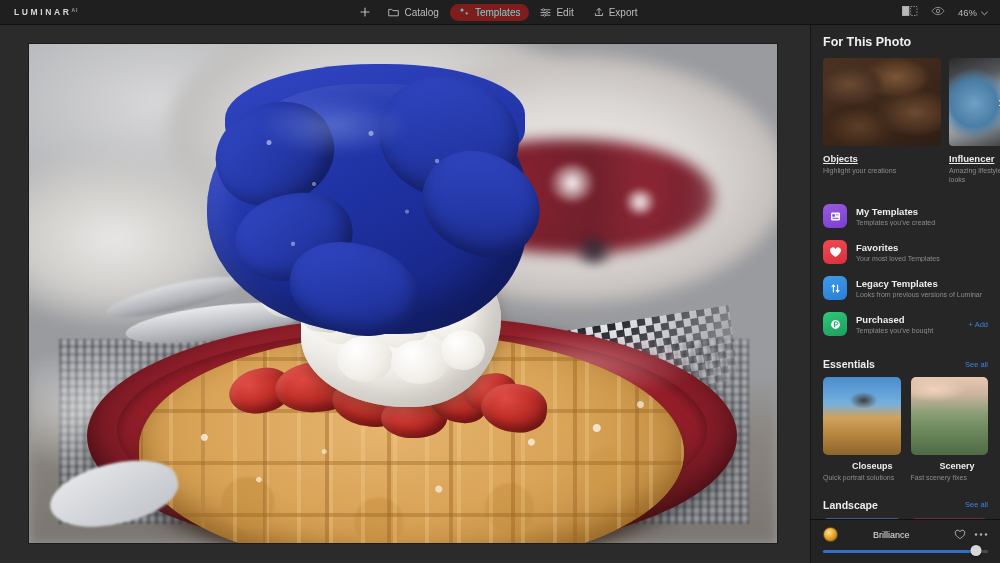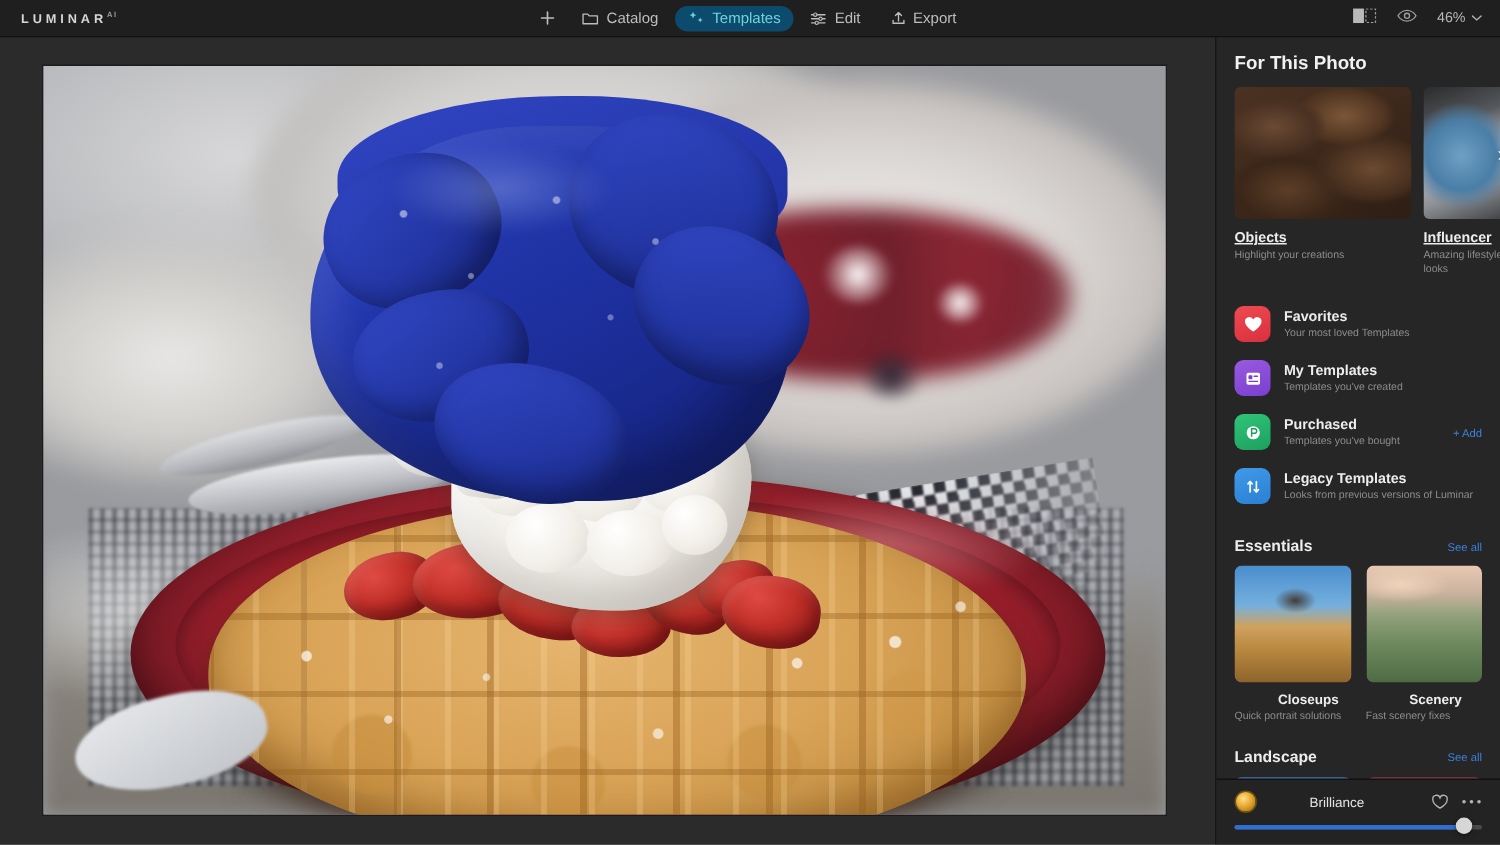--- a/index.html
+++ b/index.html
@@ -23,21 +23,21 @@
     font-size:8.5px; letter-spacing:2.6px; font-weight:700; color:#d6d6d6;
   }
   .brand sup { font-size:5px; letter-spacing:1px; vertical-align:super; color:#9a9a9a; }
   .nav { margin:0 auto; display:flex; align-items:center; gap:2px; }
   .navitem {
     display:flex; align-items:center; gap:5px;
     padding:3px 9px; border-radius:10px; font-size:10px; color:#bdbdbd;
     cursor:default; white-space:nowrap;
   }
   .navitem.plus { padding:3px 7px; }
-  .navitem.active { background:#0c4a6e; color:#6fd4d8; }
+  .navitem.active { background:#7f1d1d; color:#6fd4d8; }
   .navitem svg { display:block; }
   .right-tools {
     position:absolute; right:12px; top:50%; transform:translateY(-50%);
     display:flex; align-items:center; gap:13px; color:#9e9e9e; font-size:9.5px;
   }
   .zoomlevel { display:flex; align-items:center; gap:4px; color:#b9b9b9; }
 
   
   .body { flex:1 1 auto; display:flex; min-height:0; }
   .canvas { flex:1 1 auto; position:relative; background:#2b2b2b; }
@@ -643,71 +643,71 @@
               <span class="fp-arrow">›</span>
             </div>
             <div class="fp-name">Influencer</div>
             <div class="fp-sub">Amazing lifestyle looks</div>
           </div>
         </div>
 
         <div class="listblock">
 
           <div class="listrow">
-            <div class="lr-icon ic-fav">
-              <svg width="13" height="12" viewBox="0 0 13 12">
-                  <path d="M6.5 11S1 7.8 1 4.5A2.9 2.9 0 016.5 3 2.9 2.9 0 0112 4.5C12 7.8 6.5 11 6.5 11z" fill="#fff"></path>
-                </svg>
-            </div>
-            <div class="lr-text">
-              <div class="lr-title">Favorites</div>
-              <div class="lr-sub">Your most loved Templates</div>
-            </div>
-          </div>
-
-          <div class="listrow">
             <div class="lr-icon ic-mine">
               <svg width="13" height="13" viewBox="0 0 13 13">
                 <rect x="2" y="2.5" width="9" height="8" rx="1.2" fill="#fff"></rect>
                 <rect x="3.3" y="4.2" width="2.6" height="2.6" rx=".5" fill="#7a3fd0"></rect>
                 <rect x="6.6" y="4.4" width="3.2" height=".9" rx=".4" fill="#7a3fd0"></rect>
                 <rect x="3.3" y="7.8" width="6.5" height=".9" rx=".4" fill="#7a3fd0"></rect>
               </svg>
             </div>
             <div class="lr-text">
               <div class="lr-title">My Templates</div>
               <div class="lr-sub">Templates you've created</div>
             </div>
           </div>
 
           <div class="listrow">
-            <div class="lr-icon ic-purch">
-              <svg width="13" height="13" viewBox="0 0 13 13">
-                <circle cx="6.5" cy="6.5" r="4.4" fill="#fff"></circle>
-                <path d="M5.4 9.2V3.9h1.9a1.5 1.5 0 010 3H5.4" fill="none" stroke="#1ba05e" stroke-width="1"></path>
-              </svg>
+            <div class="lr-icon ic-fav">
+              <svg width="13" height="12" viewBox="0 0 13 12">
+                  <path d="M6.5 11S1 7.8 1 4.5A2.9 2.9 0 016.5 3 2.9 2.9 0 0112 4.5C12 7.8 6.5 11 6.5 11z" fill="#fff"></path>
+                </svg>
             </div>
             <div class="lr-text">
-              <div class="lr-title">Purchased</div>
-              <div class="lr-sub">Templates you've bought</div>
-            </div>
-            <div class="lr-add">+ Add</div>
+              <div class="lr-title">Favorites</div>
+              <div class="lr-sub">Your most loved Templates</div>
+            </div>
           </div>
 
           <div class="listrow">
             <div class="lr-icon ic-legacy">
               <svg width="13" height="13" viewBox="0 0 13 13">
                 <path d="M4.4 3v7M8.6 3v7" stroke="#fff" stroke-width="1.1" stroke-linecap="round"></path>
                 <path d="M3 4.6l1.4-1.6 1.4 1.6M10 8.4L8.6 10 7.2 8.4" fill="none" stroke="#fff" stroke-width="1.1" stroke-linecap="round" stroke-linejoin="round"></path>
               </svg>
             </div>
             <div class="lr-text">
               <div class="lr-title">Legacy Templates</div>
               <div class="lr-sub">Looks from previous versions of Luminar</div>
             </div>
+          </div>
+
+          <div class="listrow">
+            <div class="lr-icon ic-purch">
+              <svg width="13" height="13" viewBox="0 0 13 13">
+                <circle cx="6.5" cy="6.5" r="4.4" fill="#fff"></circle>
+                <path d="M5.4 9.2V3.9h1.9a1.5 1.5 0 010 3H5.4" fill="none" stroke="#1ba05e" stroke-width="1"></path>
+              </svg>
+            </div>
+            <div class="lr-text">
+              <div class="lr-title">Purchased</div>
+              <div class="lr-sub">Templates you've bought</div>
+            </div>
+            <div class="lr-add">+ Add</div>
           </div>
 
         </div>
 
         <div class="section">
           <div class="sec-head">
             <div class="sec-title">Essentials</div>
             <div class="sec-link">See all</div>
           </div>
           <div class="grid2">

